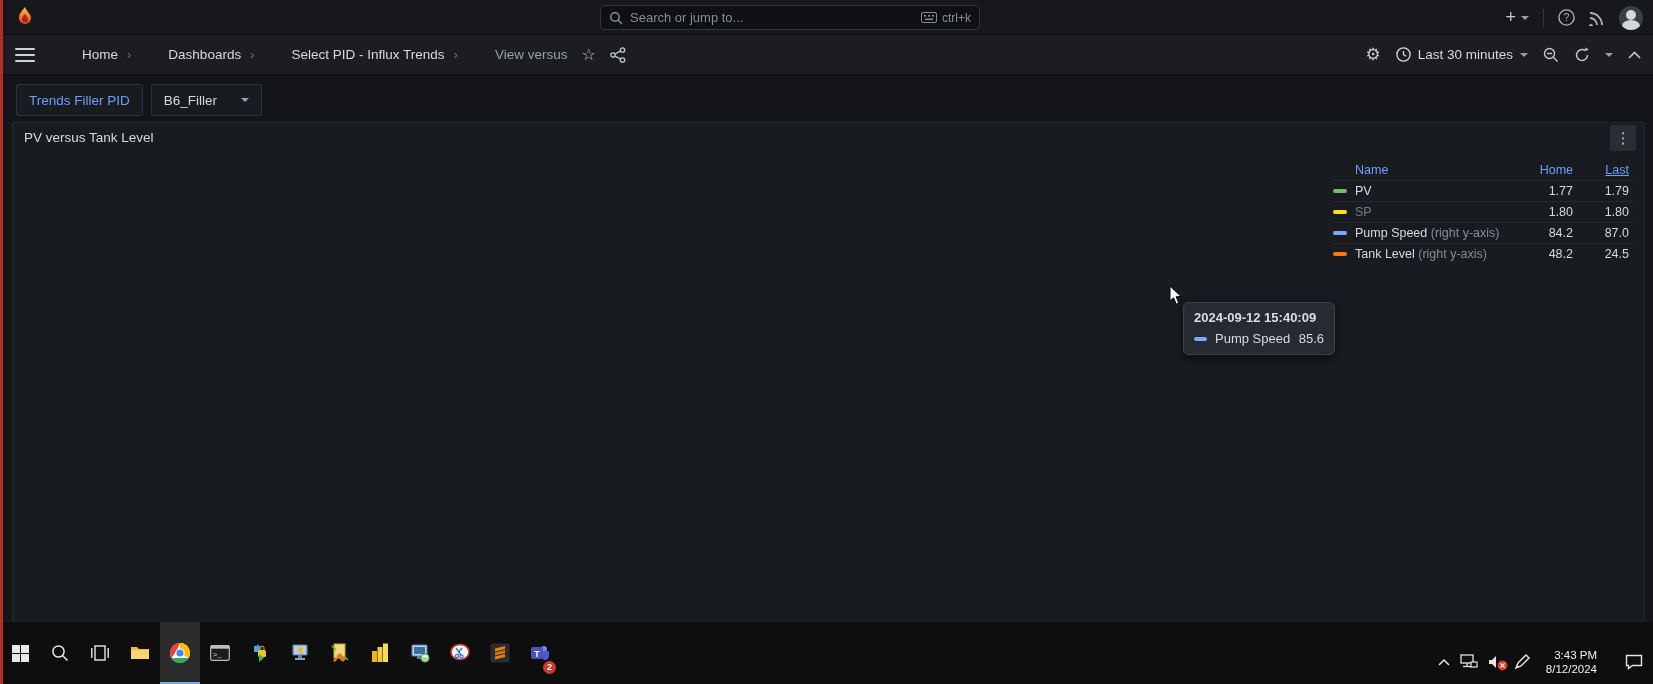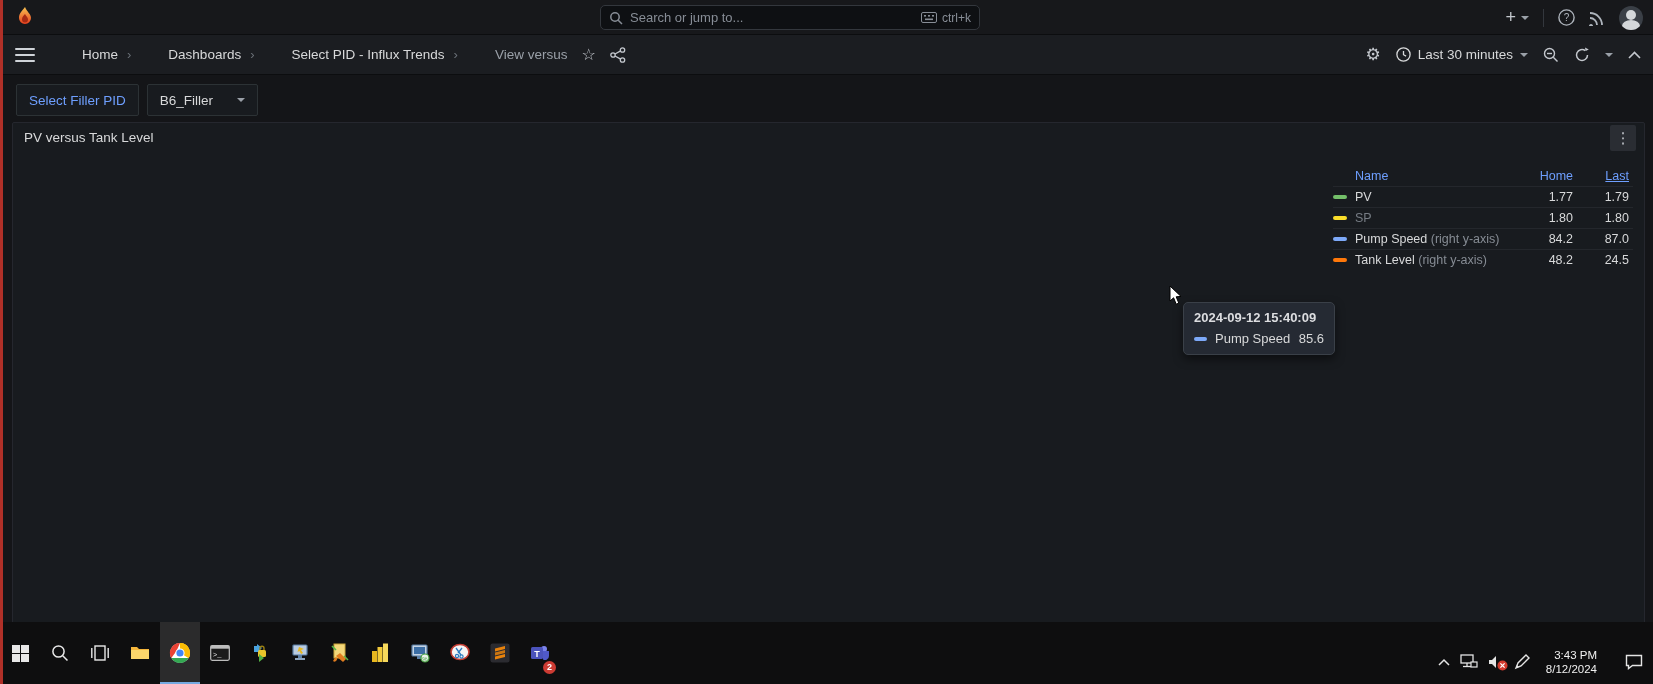--- a/index.html
+++ b/index.html
@@ -54,21 +54,21 @@
   .grid { stroke:rgba(204,204,220,0.08); stroke-width:1; }
   .xh { stroke:rgba(205,222,230,0.55); stroke-width:1; stroke-dasharray:3,3; }
 
   .tickL, .tickR { position:absolute; font-size:12px; color:#9aa0a8; height:16px; line-height:16px; }
   #left-axis { position:absolute; left:0; top:0; width:43px; z-index:3; }
   #left-axis .tickL { right:0; width:43px; text-align:right; position:absolute; }
   #right-axis { position:absolute; left:1302px; top:0; width:42px; z-index:3; }
   #right-axis .tickR { left:0; position:absolute; }
 
   
-  .legend { position:absolute; left:1333px; top:166px; width:300px; font-size:12.5px; z-index:6; }
+  .legend { position:absolute; left:1333px; top:160px; width:300px; font-size:12.5px; z-index:6; }
   .lg-row { display:flex; align-items:center; height:21px; border-top:1px solid rgba(204,204,220,0.07); padding-right:4px; }
   .lg-head { border-top:none; color:#6e9fff; font-weight:500; height:20px; }
   .lg-swatch { width:14px; height:4px; border-radius:2px; margin-right:8px; flex:none; }
   .lg-name { flex:1; color:#d8d9da; white-space:nowrap; overflow:hidden; cursor:pointer; }
   .lg-name .sfx { color:#868c94; }
   .lg-name.dim { color:#767c84; }
   .col-mean { width:60px; text-align:right; }
   .col-last { width:56px; text-align:right; }
   .lg-head .col-last span { text-decoration:underline; }
 
@@ -201,21 +201,21 @@
       <span class="caret"></span>
       <span class="chev-up">
         <svg width="13" height="8" viewBox="0 0 13 8">
             <path d="M1 7 L6.5 1.5 L12 7" fill="none" stroke="#c3c7cd" stroke-width="1.6"></path>
           </svg>
       </span>
     </div>
   </nav>
 
   <div class="controls">
-    <div class="ctl-box ctl-label">Select Filler PID</div>
+    <div class="ctl-box ctl-label">Trends Filler PID</div>
     <div class="ctl-box ctl-value" style="display:flex;">
       <span>B6_Filler</span>
       <span class="caret" style="margin-left:8px;"></span>
     </div>
   </div>
 
   <section class="panel">
     <div class="panel-title">PV versus Tank Level</div>
     <div class="kebab">⋮</div>
   </section>

